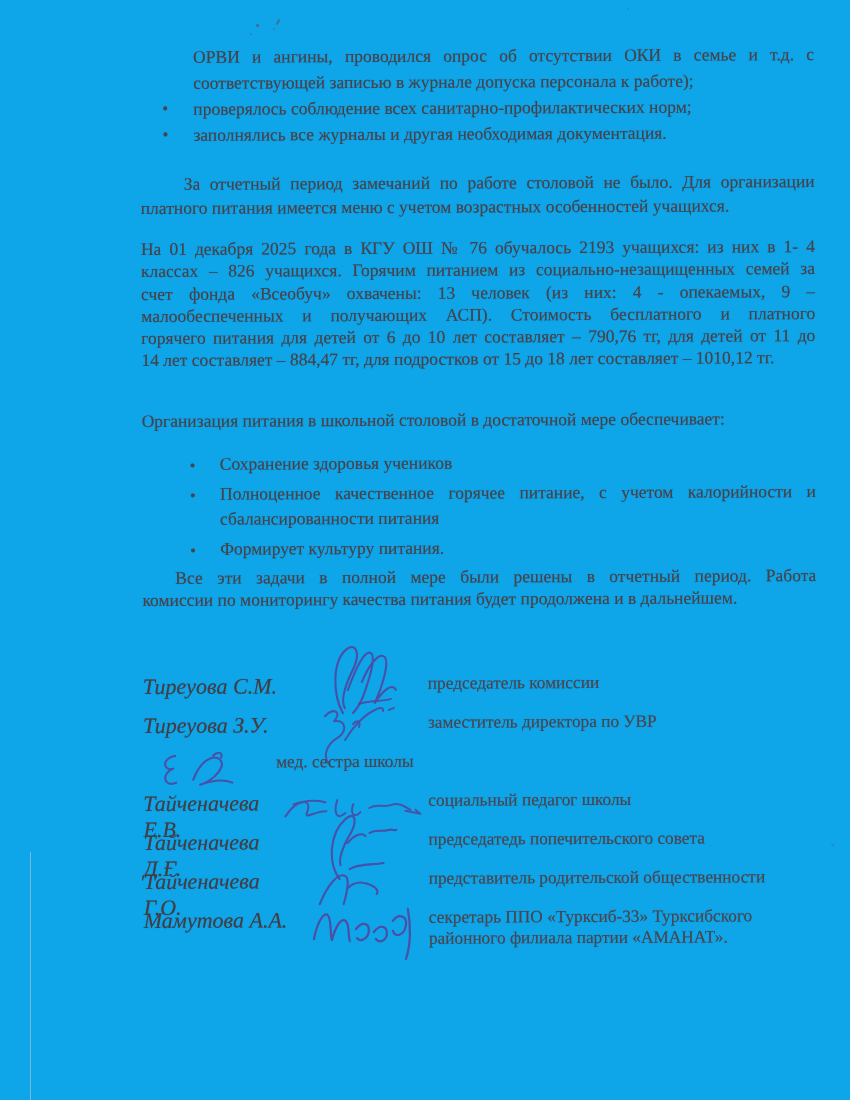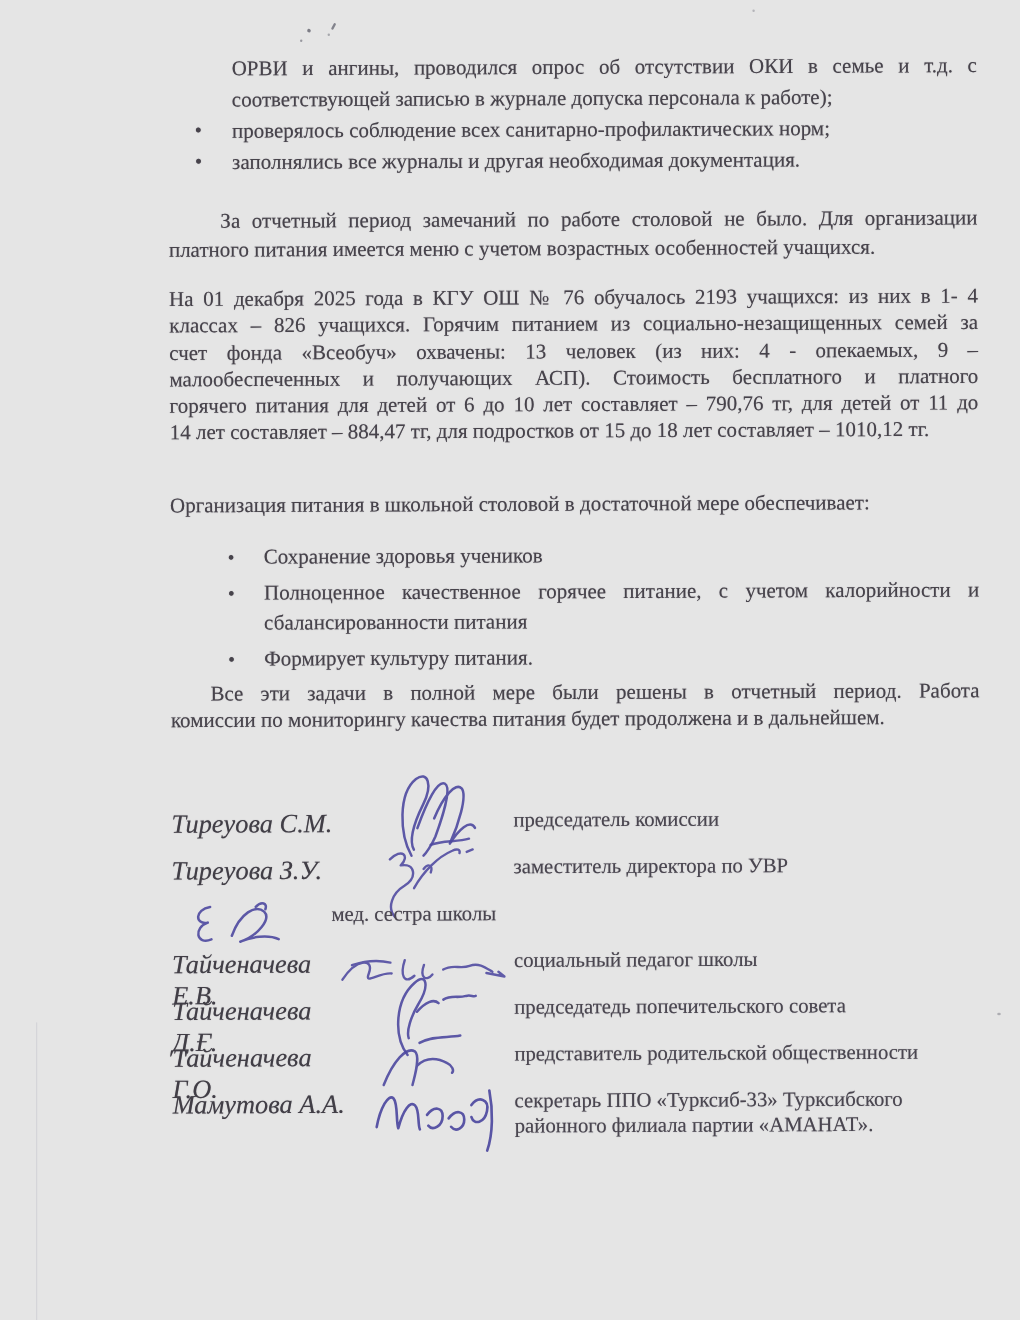--- a/index.html
+++ b/index.html
@@ -3,21 +3,21 @@
 <meta charset="utf-8">
 <style>
   * { margin: 0; padding: 0; box-sizing: border-box; }
   html, body { width: 850px; height: 1100px; background: #ffffff; overflow: hidden; }
   body { font-family: "Liberation Serif", "DejaVu Serif", serif; }
 
   .page {
     position: relative;
     width: 850px;
     height: 1100px;
-    background: #e5e5e5;
+    background: #0ea5e9;
     padding-left: 18px;
   }
 
   .content {
     position: absolute;
     left: 140px;
     top: 44px;
     width: 674px;
     color: #47434b;
     font-size: 17.5px;

